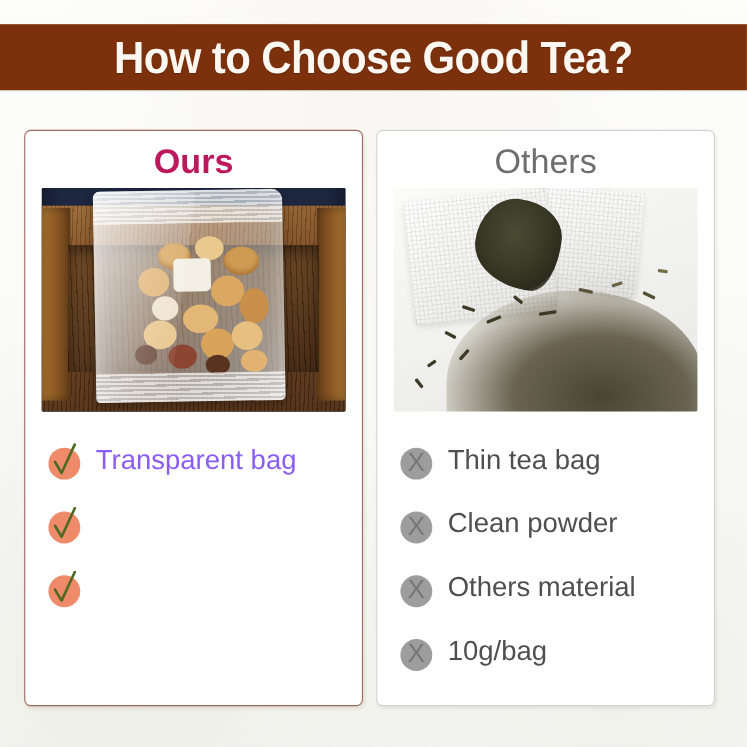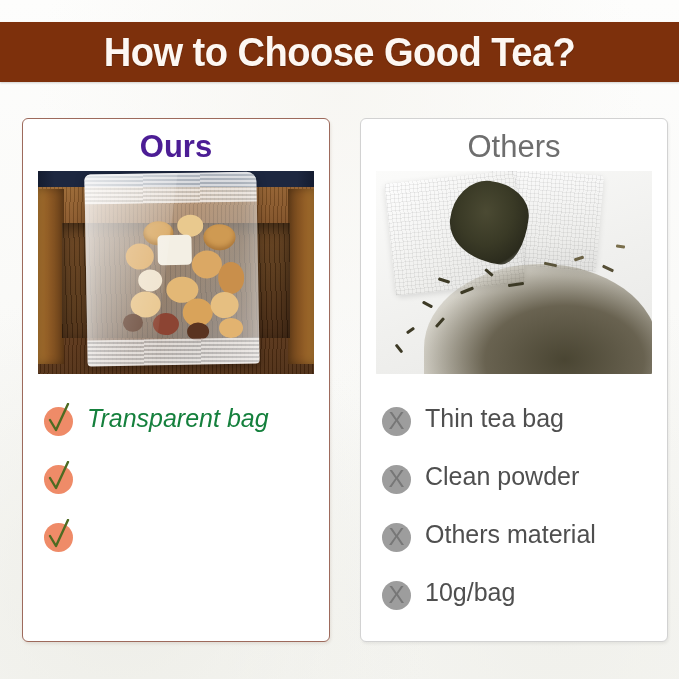--- a/index.html
+++ b/index.html
@@ -71,34 +71,34 @@
     background: #ffffff;
     border-radius: 6px;
     padding: 10px 14px 10px 14px;
   }
   .panel-ours {
     left: 22px;
     border: 1.4px solid #9d6a5c;
     box-shadow: 1px 2px 3px rgba(120,80,60,0.12);
   }
   .panel-others {
-    left: 360px;
+    left: 342px;
     border: 1.4px solid #d2d2d2;
     box-shadow: 1px 2px 3px rgba(0,0,0,0.06);
   }
 
   .panel-title {
     text-align: center;
     font-size: 31px;
     font-weight: bold;
     line-height: 1.15;
     margin-bottom: 6px;
     white-space: nowrap;
   }
-  .title-ours   { color: #4c1d95; }
+  .title-ours   { color: #be185d; }
   .title-others { color: #6e6e6e; font-weight: normal; }
 
   
   .photo {
     width: 276px;
     height: 203px;
     margin: 0 auto;
     position: relative;
     overflow: hidden;
     border-radius: 1px;
@@ -241,21 +241,21 @@
     flex: 0 0 auto;
     width: 32px; height: 32px;
     position: relative;
     margin-right: 12px;
   }
   .feature-label {
     font-size: 25px;
     line-height: 1.1;
     white-space: nowrap;
   }
-  .label-ours   { color: #15803d; font-style: italic; }
+  .label-ours   { color: #8b5cf6; }
   .label-others { color: #4f4f4f; text-align: center; }
 
   
   .icon-check .disc {
     position: absolute;
     left: 1px; top: 4px;
     width: 29px; height: 29px;
     border-radius: 50%;
     background: #ef8b68;
   }

